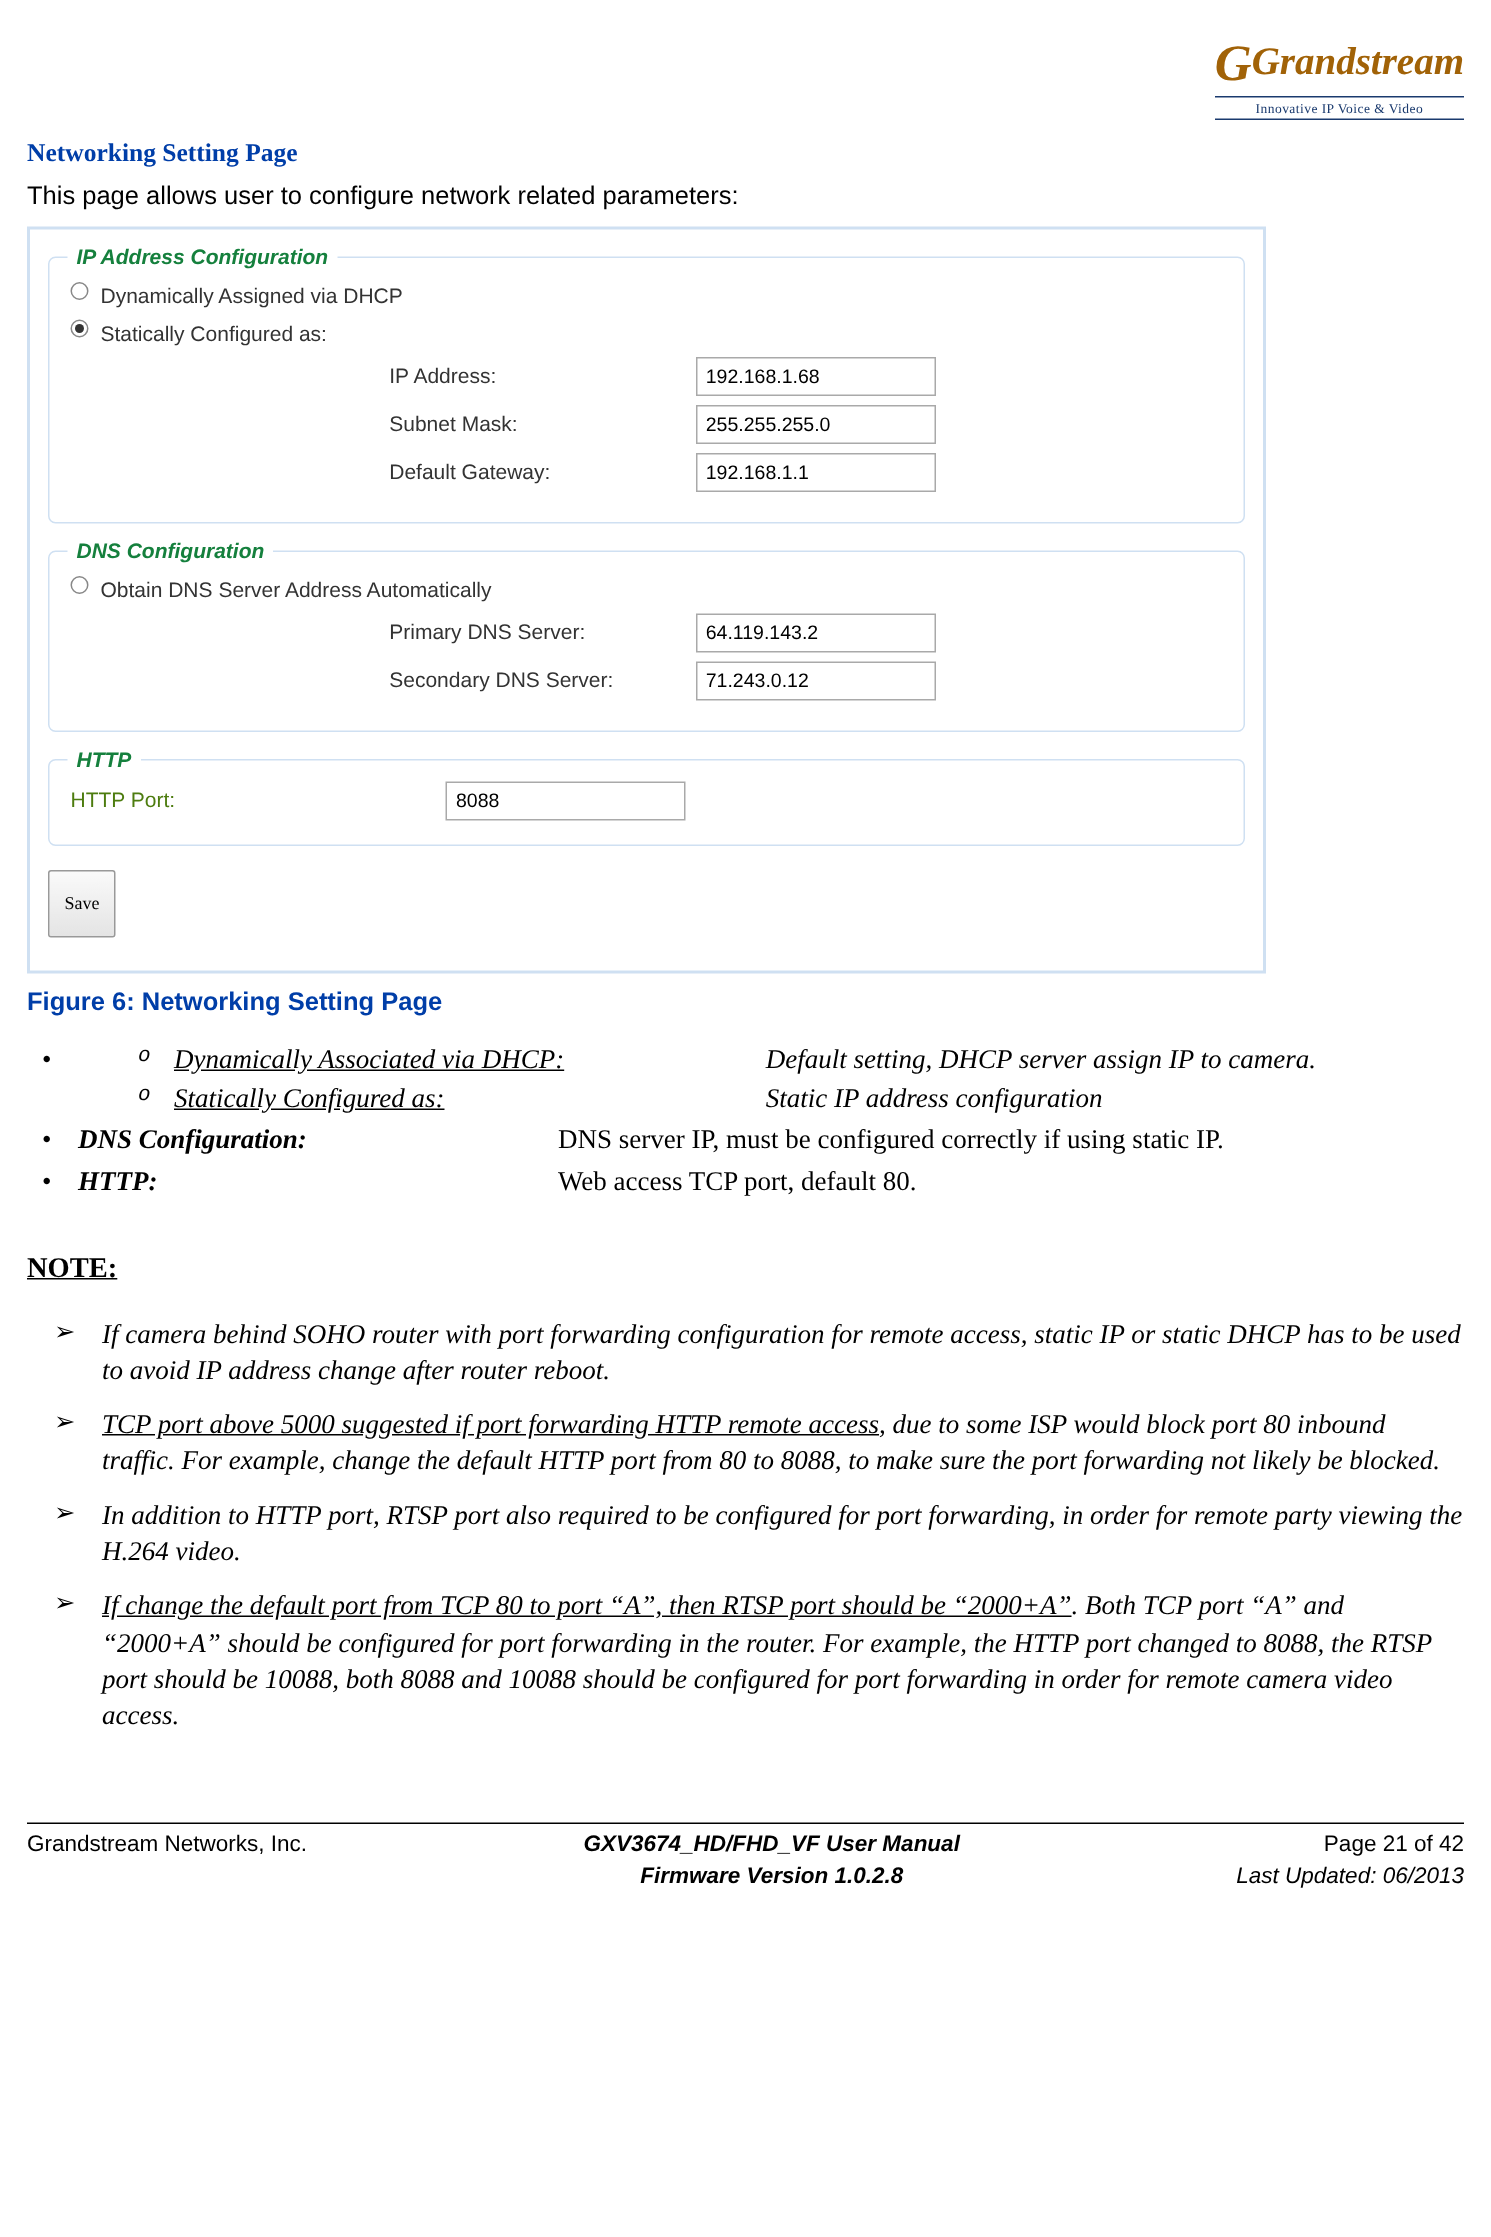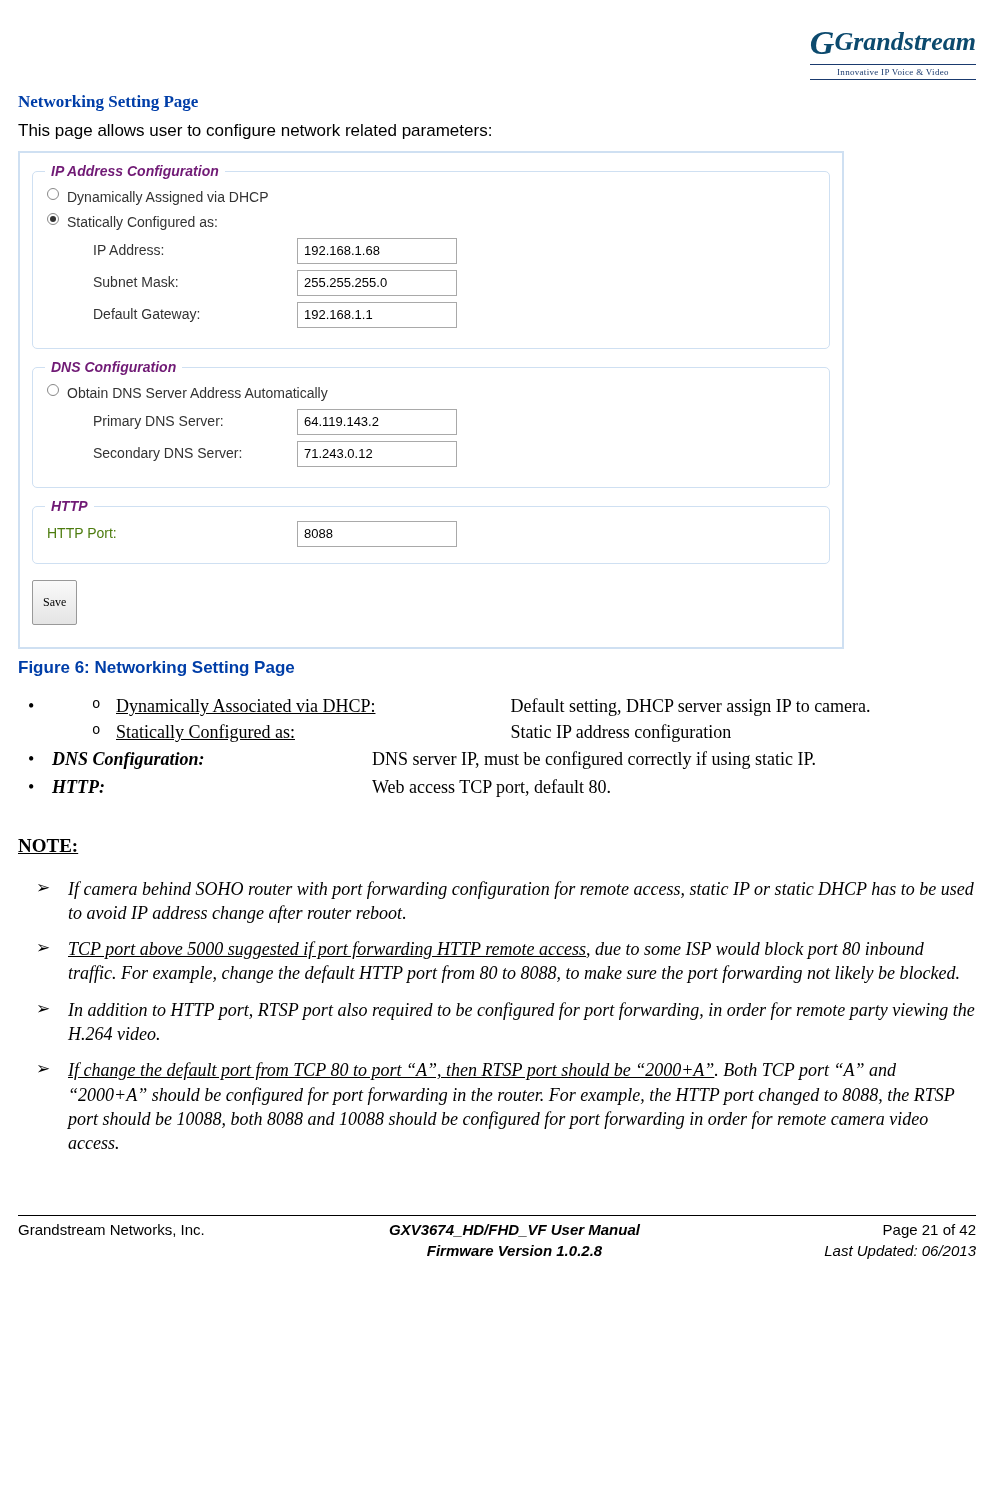--- a/index.html
+++ b/index.html
@@ -18,21 +18,21 @@
     }
     .logo {
       display: inline-block;
       text-align: center;
     }
     .logo-main {
       font-family: Georgia, serif;
       font-style: italic;
       font-weight: bold;
       font-size: 26px;
-      color: #0c4a6e;
+      color: #a16207;
     }
     .logo-g {
       font-size: 34px;
       vertical-align: -4px;
     }
     .logo-tag {
       font-size: 9px;
       color: #1a3a6e;
       border-top: 1px solid #1a3a6e;
       border-bottom: 1px solid #1a3a6e;
@@ -70,21 +70,21 @@
       margin-top: 18px;
       position: relative;
     }
     .fieldset:first-child { margin-top: 4px; }
     .legend {
       position: absolute;
       top: -10px;
       left: 12px;
       background: #fff;
       padding: 0 6px;
-      color: #701a75;
+      color: #15803d;
       font-weight: bold;
       font-style: italic;
       font-size: 14px;
       font-family: Arial, Helvetica, sans-serif;
     }
     .radio-row {
       display: flex;
       align-items: flex-start;
       gap: 8px;
       margin: 4px 0 6px 0;
@@ -104,21 +104,22 @@
       background: #333;
       border-radius: 50%;
     }
     .radio-label {
       font-size: 14px;
       color: #333;
     }
     .field-row {
       display: flex;
       align-items: center;
-      margin: 6px 0 6px 46px;
+      margin: 6px 0 6px 21px;
+      justify-content: center;
     }
     .http-row {
       display: flex;
       align-items: center;
       margin: 2px 0;
     }
     .field-label {
       width: 204px;
       font-size: 14px;
       color: #333;
@@ -181,20 +182,21 @@
     }
     ul.sub {
       list-style: none;
       padding: 0;
       margin: 2px 0 2px 34px;
     }
     ul.sub > li {
       position: relative;
       padding-left: 30px;
       margin-bottom: 2px;
+      font-style: italic;
     }
     ul.sub > li::before {
       content: "o";
       position: absolute;
       left: 6px;
       top: 1px;
       font-family: "Courier New", monospace;
       font-size: 14px;
     }
     .u { text-decoration: underline; }

